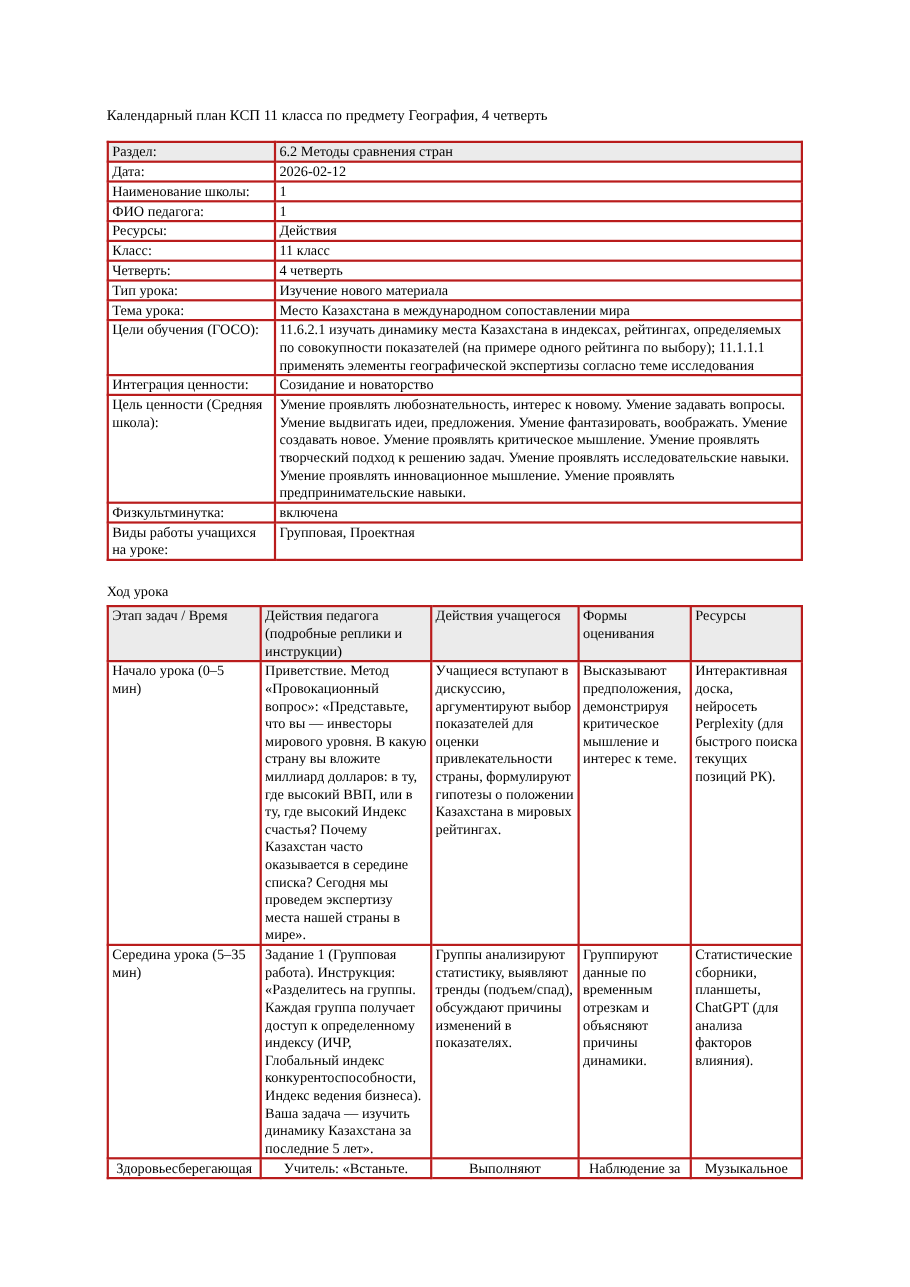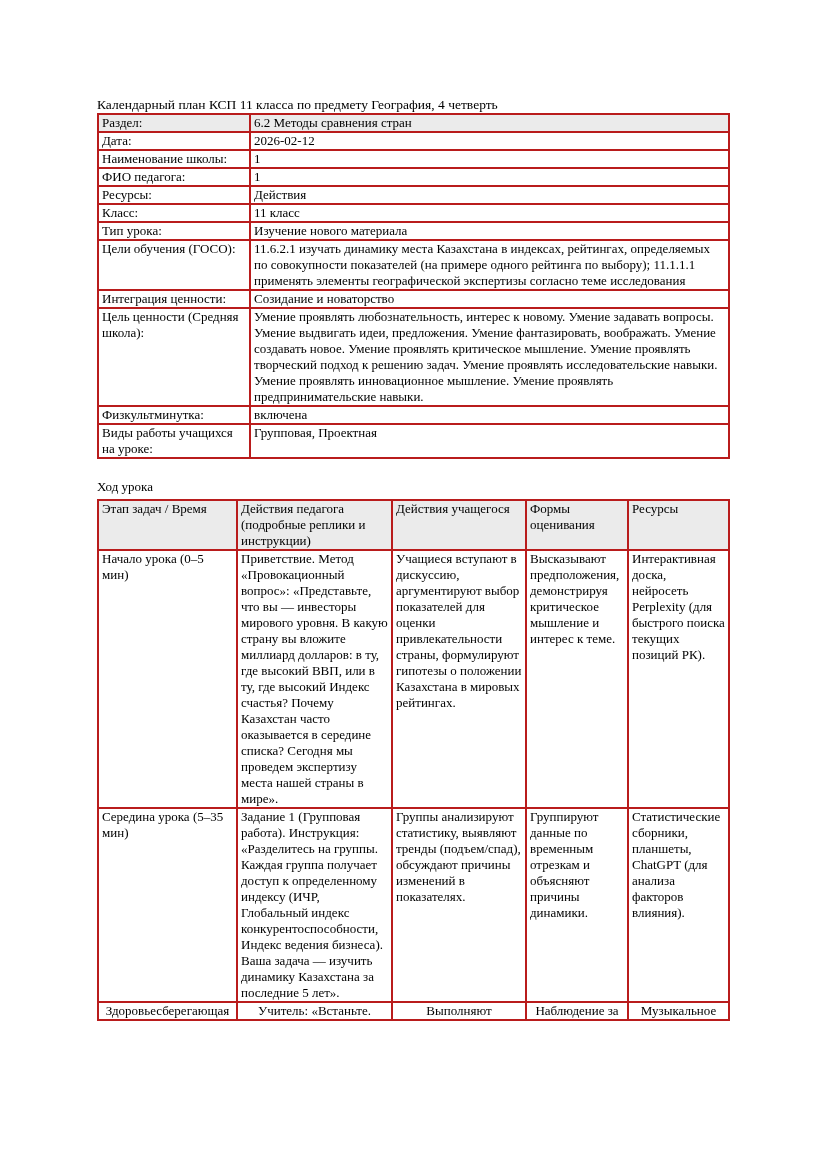--- a/index.html
+++ b/index.html
@@ -4,21 +4,21 @@
 <style>
   html, body { margin:0; padding:0; }
   body {
     width:827px; height:1170px; background:#ffffff;
     font-family:"Liberation Serif", serif; color:#000000;
   }
   .page { position:relative; width:827px; height:1170px; overflow:hidden; background:#ffffff; }
   .content { position:absolute; left:97px; top:97px; width:631px; }
   .doc-title {
     font-size:13.5px; font-weight:normal; line-height:16px;
-    margin:0 0 0 0;
+    margin:0 0 15px 0;
   }
   table {
     border-collapse:collapse; table-layout:fixed; width:631px;
     font-size:13px; line-height:16px;
   }
   td, th {
     border:2px solid #b91c1c; padding:0 3px; vertical-align:top;
     text-align:left; font-weight:normal; overflow:hidden;
     word-wrap:break-word;
   }
@@ -58,22 +58,30 @@
         </tr>
         <tr>
           <td>Ресурсы:</td>
           <td>Действия</td>
         </tr>
         <tr>
           <td>Класс:</td>
           <td>11 класс</td>
         </tr>
         <tr>
+          <td>Четверть:</td>
+          <td>4 четверть</td>
+        </tr>
+        <tr>
           <td>Тип урока:</td>
           <td>Изучение нового материала</td>
+        </tr>
+        <tr>
+          <td>Тема урока:</td>
+          <td>Место Казахстана в международном сопоставлении мира</td>
         </tr>
         <tr>
           <td>Цели обучения (ГОСО):</td>
           <td>11.6.2.1 изучать динамику места Казахстана в индексах, рейтингах, определяемых по совокупности показателей (на примере одного рейтинга по выбору); 11.1.1.1 применять элементы географической экспертизы согласно теме исследования</td>
         </tr>
         <tr>
           <td>Интеграция ценности:</td>
           <td>Созидание и новаторство</td>
         </tr>
         <tr>

